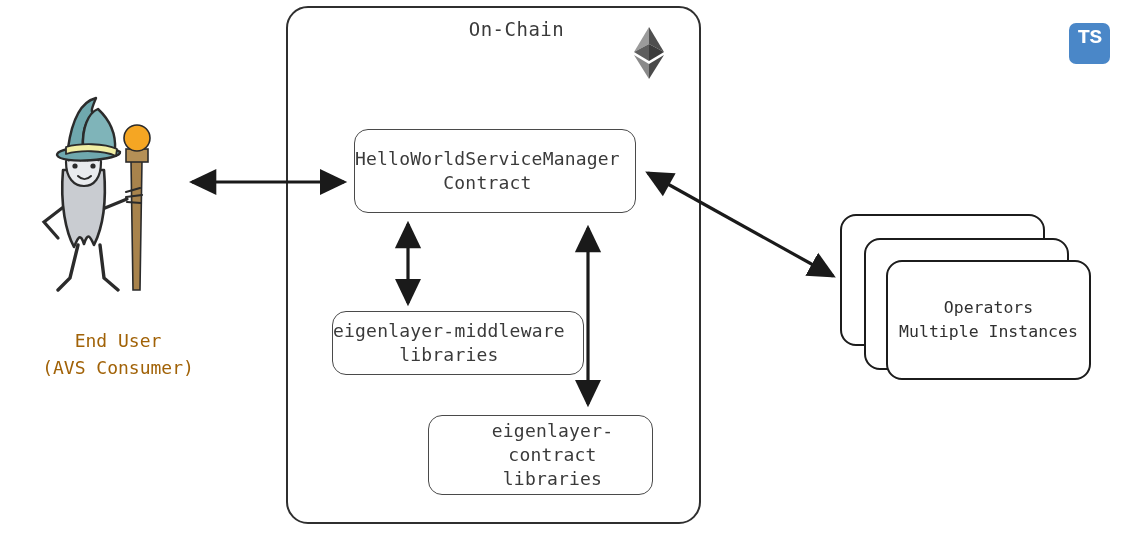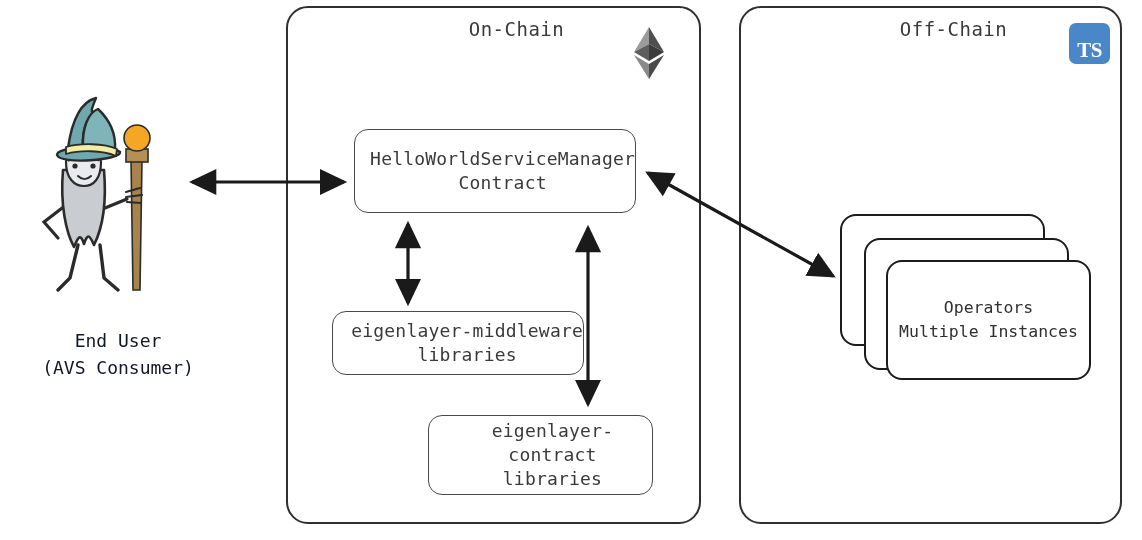--- a/index.html
+++ b/index.html
@@ -34,21 +34,21 @@
     padding-left: 23px;
   }
   .node {
     position: absolute;
     border: 1.8px solid #4a4a4a;
     border-radius: 14px;
     background: #ffffff;
     box-sizing: border-box;
     display: flex;
     align-items: center;
-    justify-content: flex-end;
+    justify-content: flex-start;
     text-align: center;
     font-size: 18px;
     color: #3a3a3a;
     line-height: 1.35;
     letter-spacing: 0.2px;
   }
   .node span { display: block; white-space: pre-line; }
   .stack-card {
     position: absolute;
     border: 2px solid #1c1c1c;
@@ -63,38 +63,38 @@
     text-align: center;
     font-size: 16.5px;
     color: #303030;
     line-height: 1.45;
   }
   .stack-front span { display:block; white-space: pre-line; }
   .actor-label {
     position: absolute;
     text-align: center;
     font-size: 18px;
-    color: #0f172a;
+    color: #a16207;
     line-height: 1.5;
     white-space: pre-line;
   }
   .ts-logo {
     position: absolute;
     background: #4a87c8;
     border-radius: 7px;
     display: flex;
     align-items: flex-end;
     justify-content: center;
     color: #ffffff;
     font-weight: bold;
     font-size: 21px;
-    font-family: Liberation Serif, serif;
+    font-family: Liberation Mono, monospace;
     letter-spacing: -0.5px;
     box-sizing: border-box;
-    padding-bottom: 1px;
+    padding-bottom: 15px;
   }
   svg.overlay {
     position: absolute;
     left: 0; top: 0;
     width: 1142px;
     height: 540px;
     pointer-events: none;
   }
 </style>
 </head>
@@ -110,23 +110,20 @@
     <g transform="translate(633,27)">
       <polygon points="16,0 1,25 16,17" fill="#9b9b9b"></polygon>
       <polygon points="16,0 31,25 16,17" fill="#4f4f4f"></polygon>
       <polygon points="16,17 1,25 16,34" fill="#5e5e5e"></polygon>
       <polygon points="16,17 31,25 16,34" fill="#3c3c3c"></polygon>
       <polygon points="1,28 16,37 16,52" fill="#8a8a8a"></polygon>
       <polygon points="31,28 16,37 16,52" fill="#4a4a4a"></polygon>
     </g>
   </svg>
 
-  <div class="panel" style="left:739px; top:6px; width:383px; height:518px;">
-    <div class="panel-title">Off-Chain</div>
-  </div>
 
   <div class="ts-logo" style="left:1069px; top:23px; width:41px; height:41px;">
     <span>TS</span>
   </div>
 
   <div class="node" style="left:354px; top:129px; width:282px; height:84px;">
     <span>HelloWorldServiceManager
 Contract</span>
   </div>
 

